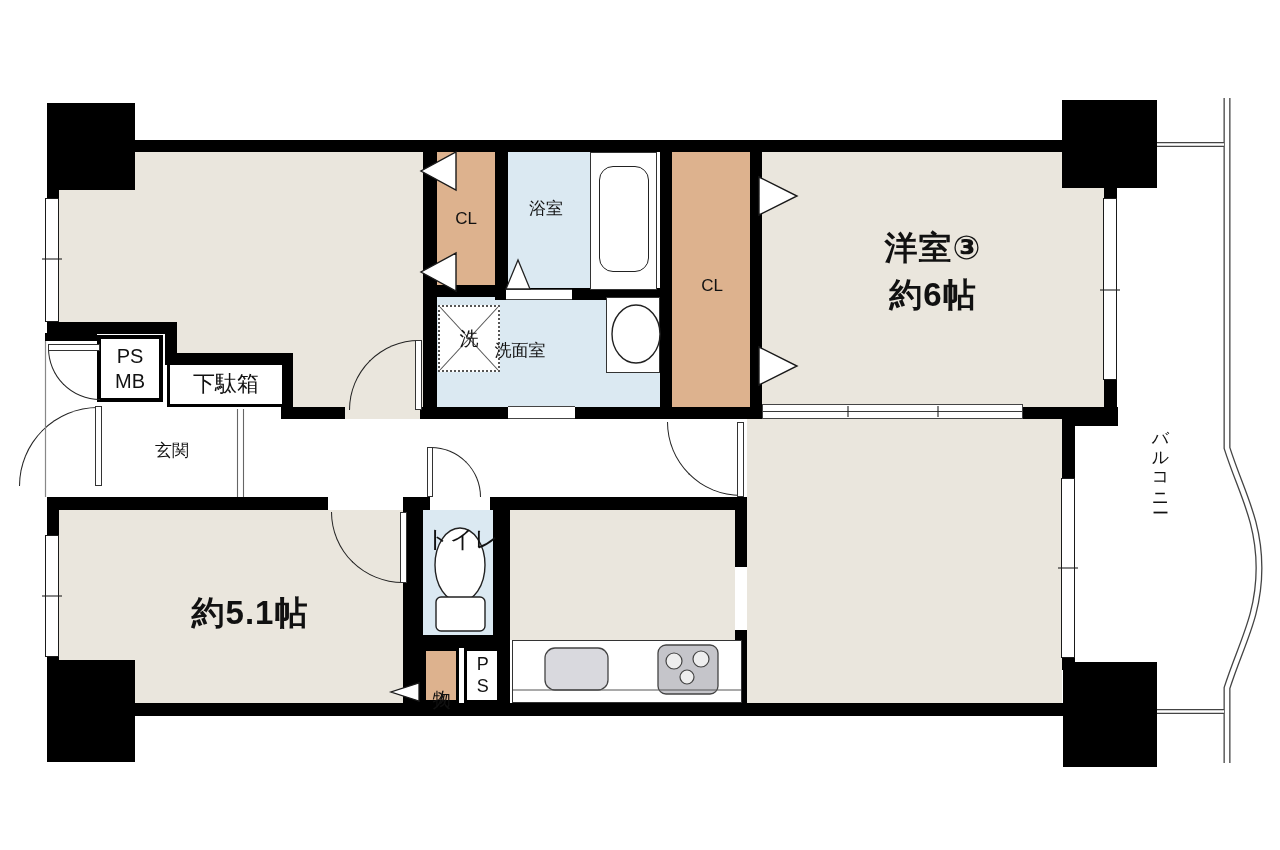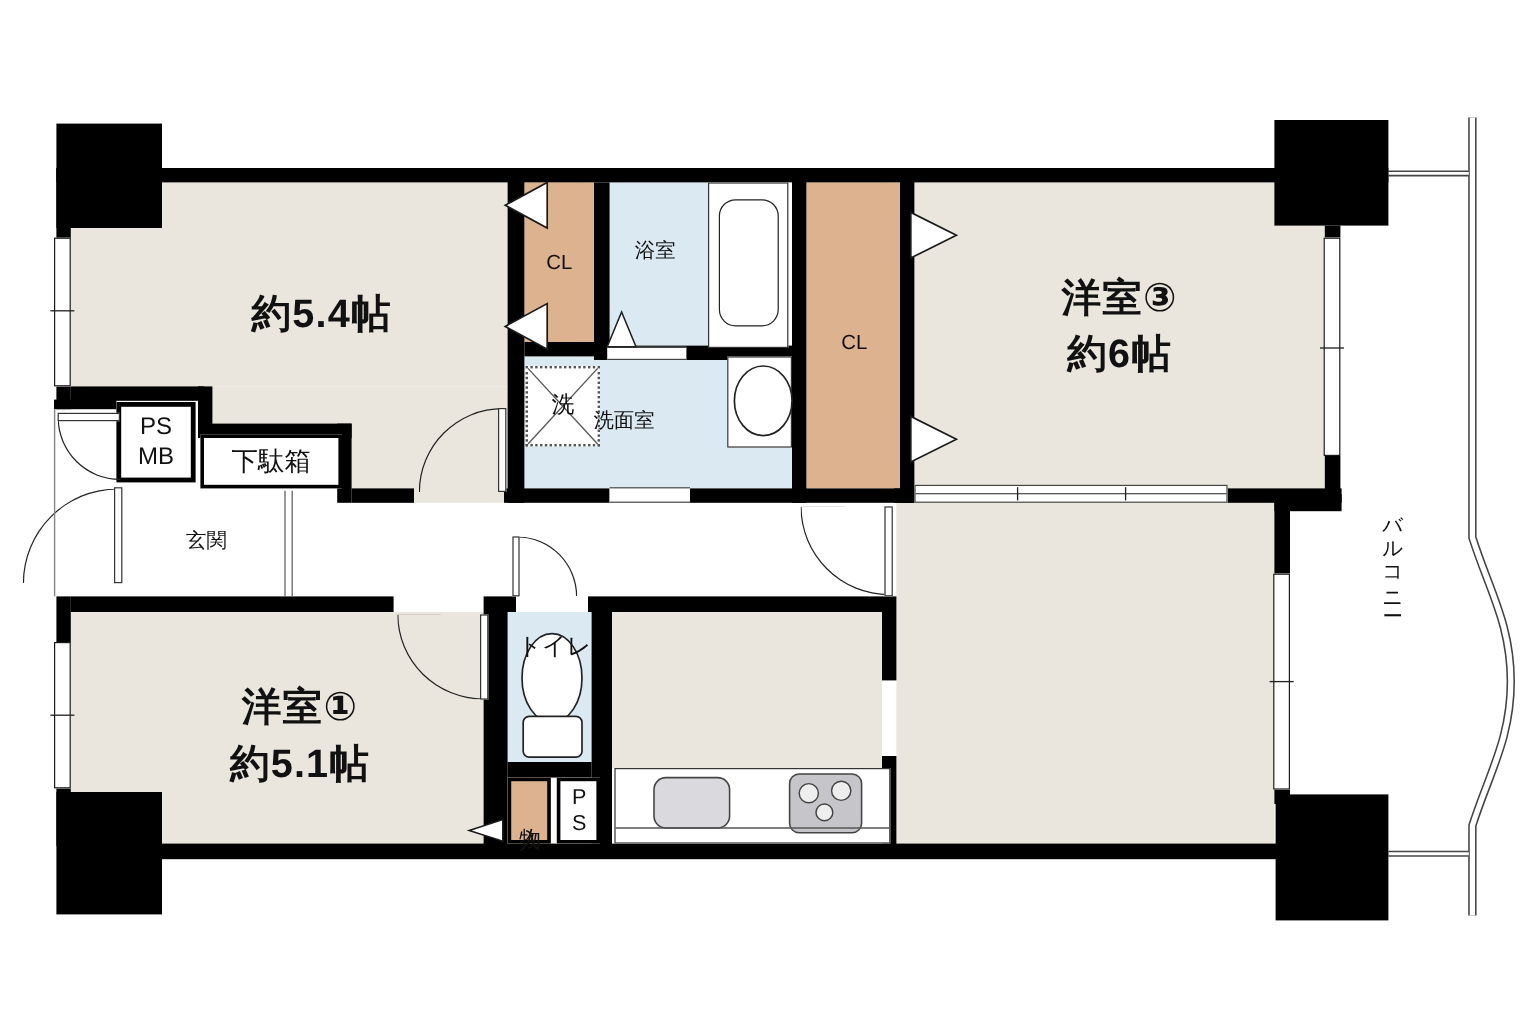--- a/index.html
+++ b/index.html
@@ -175,34 +175,32 @@
       <line x1="763" y1="411.5" x2="1022" y2="411.5" stroke-width="0.9"></line>
     </g>
   </svg>
 
   <div class="pillar" style="left:47px;top:103px;width:88px;height:87px;"></div>
   <div class="pillar" style="left:1062px;top:100px;width:95px;height:88px;"></div>
   <div class="pillar" style="left:47px;top:660px;width:88px;height:102px;"></div>
   <div class="pillar" style="left:1063px;top:662px;width:94px;height:105px;"></div>
 
   <div class="label big" style="left:268px;top:262px;">
-    <div>約5.4帖</div>
   </div>
   <div class="label big" style="left:933px;top:272px;">
     <div>洋室③</div>
     <div>約6帖</div>
   </div>
   <div class="label big" style="left:250px;top:613px;">
-    <div>洋室①</div>
     <div>約5.1帖</div>
   </div>
   <div class="label mid" style="left:546px;top:209px;">浴室</div>
   <div class="label mid" style="left:520px;top:351px;">洗面室</div>
   <div class="label sm" style="left:469px;top:339px;">洗</div>
-  <div class="label mid" style="left:462px;top:539px;font-size:20px;">トイレ</div>
+  <div class="label mid" style="left:462px;top:539px;font-size:24px;">トイレ</div>
   <div class="label mid" style="left:172px;top:451px;">玄関</div>
   <div class="label mid" style="left:226px;top:384px;font-size:22px;">下駄箱</div>
   <div class="label mid" style="left:130px;top:369px;font-size:20px;line-height:1.25;">
     <div>PS</div>
     <div>MB</div>
   </div>
   <div class="label mid" style="left:466px;top:219px;">CL</div>
   <div class="label mid" style="left:712px;top:286px;">CL</div>
   <div class="label sm vert" style="left:441px;top:676px;font-size:18px;">物入</div>
   <div class="label sm vert upright" style="left:482px;top:676px;font-size:18px;letter-spacing:2px;">PS</div>

